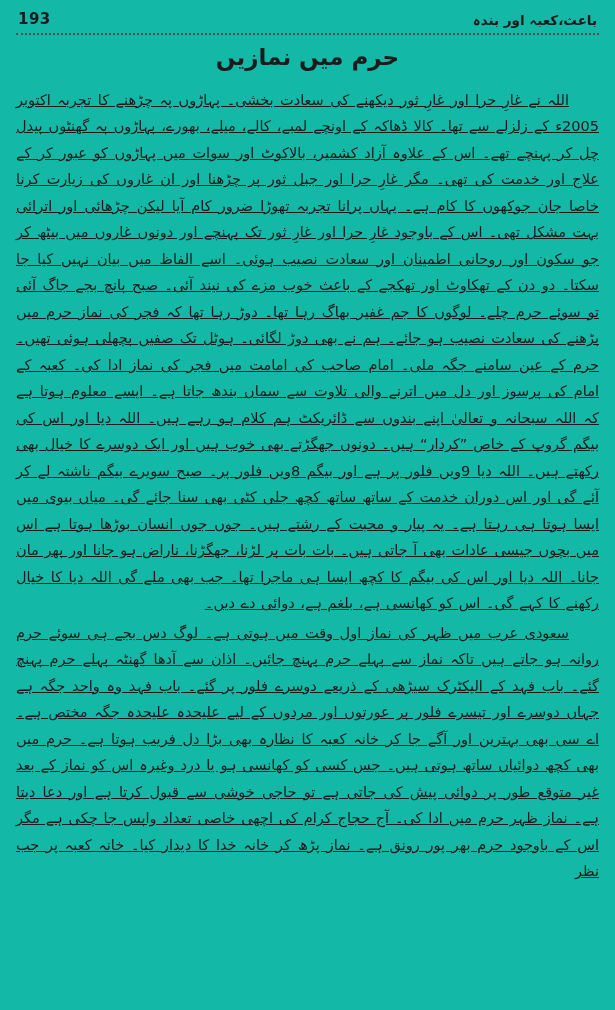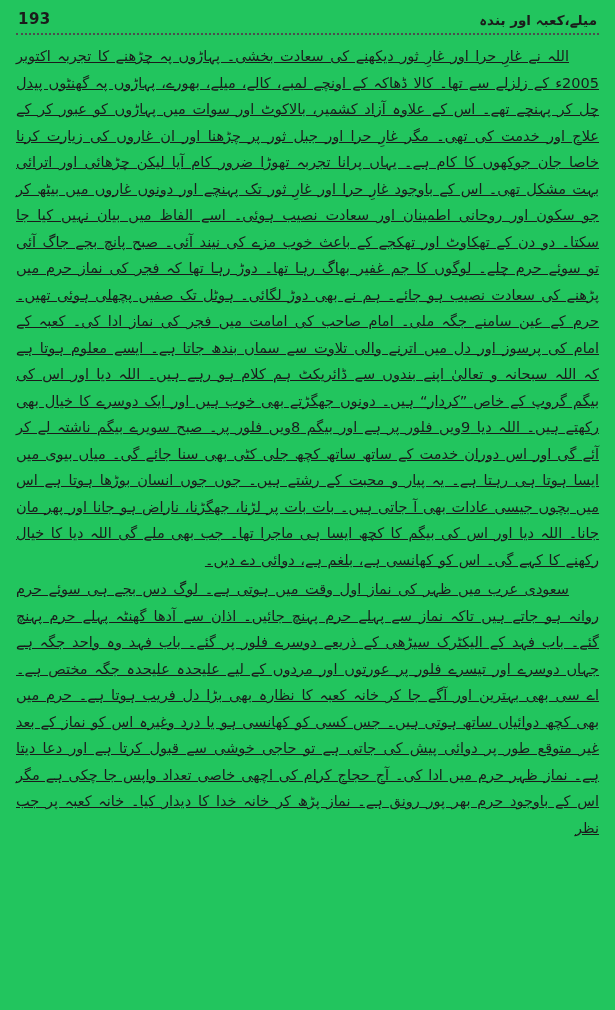--- a/index.html
+++ b/index.html
@@ -5,21 +5,21 @@
   html, body {
     margin: 0;
     padding: 0;
     background: #e8e6e1;
   }
   .page {
     position: relative;
     width: 615px;
     height: 1010px;
     margin: 0 auto;
-    background: #22c55e;
+    background: #14b8a6;
     box-sizing: border-box;
     padding: 8px 16px 6px 16px;
     font-family: "DejaVu Sans", sans-serif;
     color: #1b1b1b;
     overflow: hidden;
   }
   .page-header {
     display: flex;
     direction: ltr;
     justify-content: space-between;
@@ -61,23 +61,24 @@
     text-decoration: underline;
   }
 </style>
 </head>
 <body>
 
 <div class="page">
 
   <div class="page-header">
     <span class="page-number">193</span>
-    <span class="book-title">میلے،کعبہ اور بندہ</span>
+    <span class="book-title">باعث،کعبہ اور بندہ</span>
   </div>
 
   <div class="divider"></div>
 
+  <h1 class="heading">حرم میں نمازیں</h1>
 
   <p class="body-text">اللہ نے غارِ حرا اور غارِ ثور دیکھنے کی سعادت بخشی۔ پہاڑوں پہ چڑھنے کا تجربہ اکتوبر 2005ء کے زلزلے سے تھا۔ کالا ڈھاکہ کے اونچے لمبے، کالے، میلے، بھورے، پہاڑوں پہ گھنٹوں پیدل چل کر پہنچے تھے۔ اس کے علاوہ آزاد کشمیر، بالاکوٹ اور سوات میں پہاڑوں کو عبور کر کے علاج اور خدمت کی تھی۔ مگر غارِ حرا اور جبل ثور پر چڑھنا اور ان غاروں کی زیارت کرنا خاصا جان جوکھوں کا کام ہے۔ یہاں پرانا تجربہ تھوڑا ضرور کام آیا لیکن چڑھائی اور اترائی بہت مشکل تھی۔ اس کے باوجود غارِ حرا اور غارِ ثور تک پہنچے اور دونوں غاروں میں بیٹھ کر جو سکون اور روحانی اطمینان اور سعادت نصیب ہوئی۔ اسے الفاظ میں بیان نہیں کیا جا سکتا۔ دو دن کے تھکاوٹ اور تھکجے کے باعث خوب مزے کی نیند آئی۔ صبح پانچ بجے جاگ آئی تو سوئے حرم چلے۔ لوگوں کا جم غفیر بھاگ رہا تھا۔ دوڑ رہا تھا کہ فجر کی نماز حرم میں پڑھنے کی سعادت نصیب ہو جائے۔ ہم نے بھی دوڑ لگائی۔ ہوٹل تک صفیں پچھلی ہوئی تھیں۔ حرم کے عین سامنے جگہ ملی۔ امام صاحب کی امامت میں فجر کی نماز ادا کی۔ کعبہ کے امام کی پرسوز اور دل میں اترنے والی تلاوت سے سماں بندھ جاتا ہے۔ ایسے معلوم ہوتا ہے کہ اللہ سبحانہ و تعالیٰ اپنے بندوں سے ڈائریکٹ ہم کلام ہو رہے ہیں۔ اللہ دیا اور اس کی بیگم گروپ کے خاص ”کردار“ ہیں۔ دونوں جھگڑتے بھی خوب ہیں اور ایک دوسرے کا خیال بھی رکھتے ہیں۔ اللہ دیا 9ویں فلور پر ہے اور بیگم 8ویں فلور پر۔ صبح سویرے بیگم ناشتہ لے کر آئے گی اور اس دوران خدمت کے ساتھ ساتھ کچھ جلی کٹی بھی سنا جائے گی۔ میاں بیوی میں ایسا ہوتا ہی رہتا ہے۔ یہ پیار و محبت کے رشتے ہیں۔ جوں جوں انسان بوڑھا ہوتا ہے اس میں بچوں جیسی عادات بھی آ جاتی ہیں۔ بات بات پر لڑنا، جھگڑنا، ناراض ہو جانا اور پھر مان جانا۔ اللہ دیا اور اس کی بیگم کا کچھ ایسا ہی ماجرا تھا۔ جب بھی ملے گی اللہ دیا کا خیال رکھنے کا کہے گی۔ اس کو کھانسی ہے، بلغم ہے، دوائی دے دیں۔</p>
 
   <p class="body-text">سعودی عرب میں ظہر کی نماز اول وقت میں ہوتی ہے۔ لوگ دس بجے ہی سوئے حرم روانہ ہو جاتے ہیں تاکہ نماز سے پہلے حرم پہنچ جائیں۔ اذان سے آدھا گھنٹہ پہلے حرم پہنچ گئے۔ باب فہد کے الیکٹرک سیڑھی کے ذریعے دوسرے فلور پر گئے۔ باب فہد وہ واحد جگہ ہے جہاں دوسرے اور تیسرے فلور پر عورتوں اور مردوں کے لیے علیحدہ علیحدہ جگہ مختص ہے۔ اے سی بھی بہترین اور آگے جا کر خانہ کعبہ کا نظارہ بھی بڑا دل فریب ہوتا ہے۔ حرم میں بھی کچھ دوائیاں ساتھ ہوتی ہیں۔ جس کسی کو کھانسی ہو یا درد وغیرہ اس کو نماز کے بعد غیر متوقع طور پر دوائی پیش کی جاتی ہے تو حاجی خوشی سے قبول کرتا ہے اور دعا دیتا ہے۔ نماز ظہر حرم میں ادا کی۔ آج حجاج کرام کی اچھی خاصی تعداد واپس جا چکی ہے مگر اس کے باوجود حرم بھر پور رونق ہے۔ نماز پڑھ کر خانہ خدا کا دیدار کیا۔ خانہ کعبہ پر جب نظر</p>
 
 </div>
 
 </body></html>

